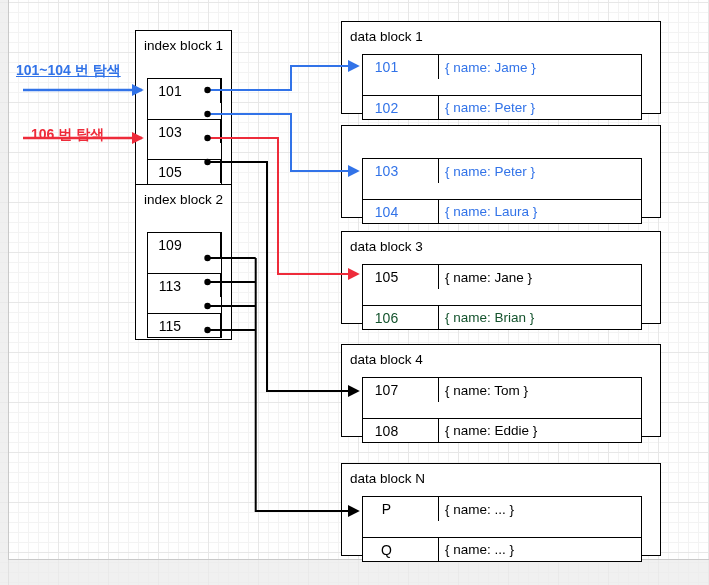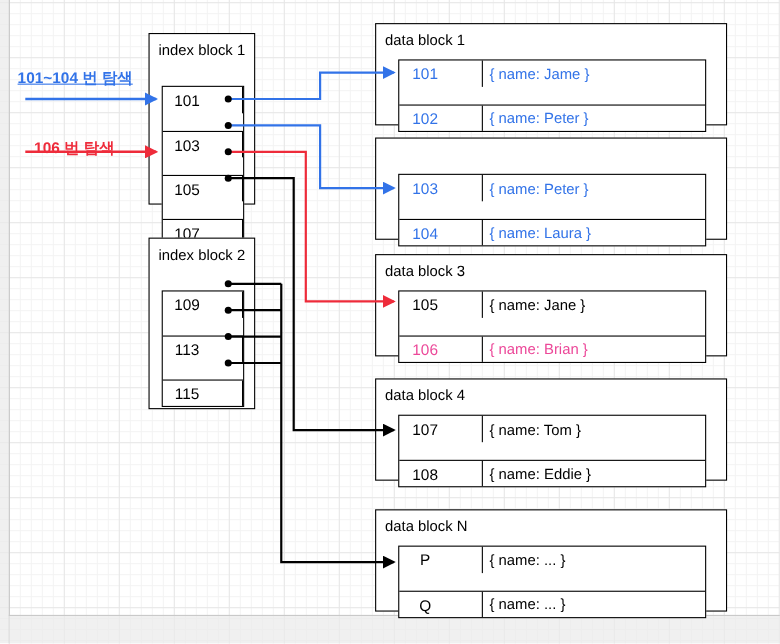--- a/index.html
+++ b/index.html
@@ -32,21 +32,21 @@
   .idx-tbl{left:11px;top:47px;width:73px;}
   .idx-key{width:49px;display:flex;align-items:center;justify-content:center;font-size:14px;}
   .idx-ptr{flex:1;border-left:1.4px solid #000;}
 
   .dat-block{left:341px;width:320px;height:93px;}
   .dat-tbl{left:20px;top:32px;width:278px;}
   .dat-key{width:47px;display:flex;align-items:center;justify-content:center;font-size:14px;}
   .dat-val{flex:1;border-left:1.4px solid #000;display:flex;align-items:center;padding-left:6px;font-size:13.5px;}
 
   .c-blue{color:#3273e8;}
-  .c-red{color:#ec4899;}
+  .c-red{color:#14532d;}
 
   .search-label{position:absolute;font-size:14px;font-weight:bold;white-space:nowrap;}
   .search-blue{left:16px;top:62px;color:#3273e8;text-decoration:underline;}
   .search-red{left:31px;top:126px;color:#ee2b3a;}
 
   svg.wires{position:absolute;left:0;top:0;pointer-events:none;}
 </style>
 </head>
 <body>
 
@@ -71,21 +71,21 @@
       <div class="idx-key">105</div>
       <div class="idx-ptr"></div>
     </div>
     <div class="row">
       <div class="idx-key">107</div>
       <div class="idx-ptr"></div>
     </div>
   </div>
 </div>
 
-<div class="block idx-block" style="top:216px;">
+<div class="block idx-block" style="top:184px;">
   <div class="idx-title">index block 2</div>
   <div class="tbl idx-tbl">
     <div class="row">
       <div class="idx-key">109</div>
       <div class="idx-ptr"></div>
     </div>
     <div class="row">
       <div class="idx-key">113</div>
       <div class="idx-ptr"></div>
     </div>

